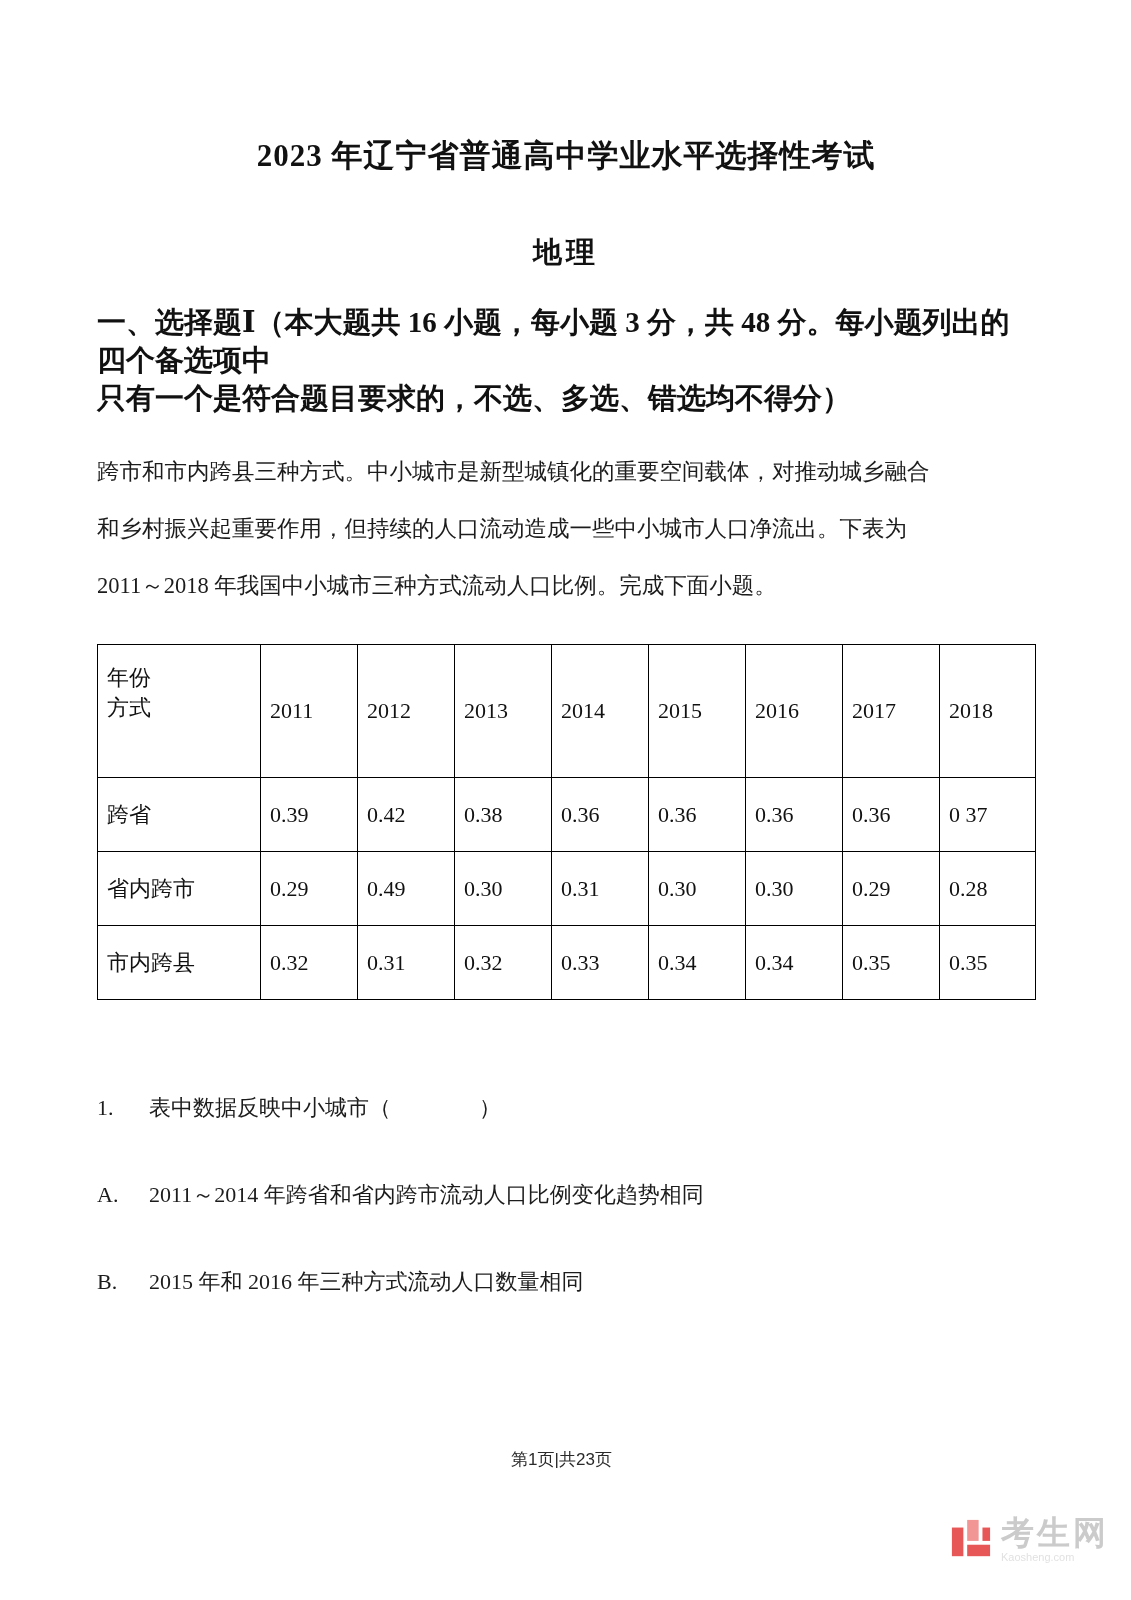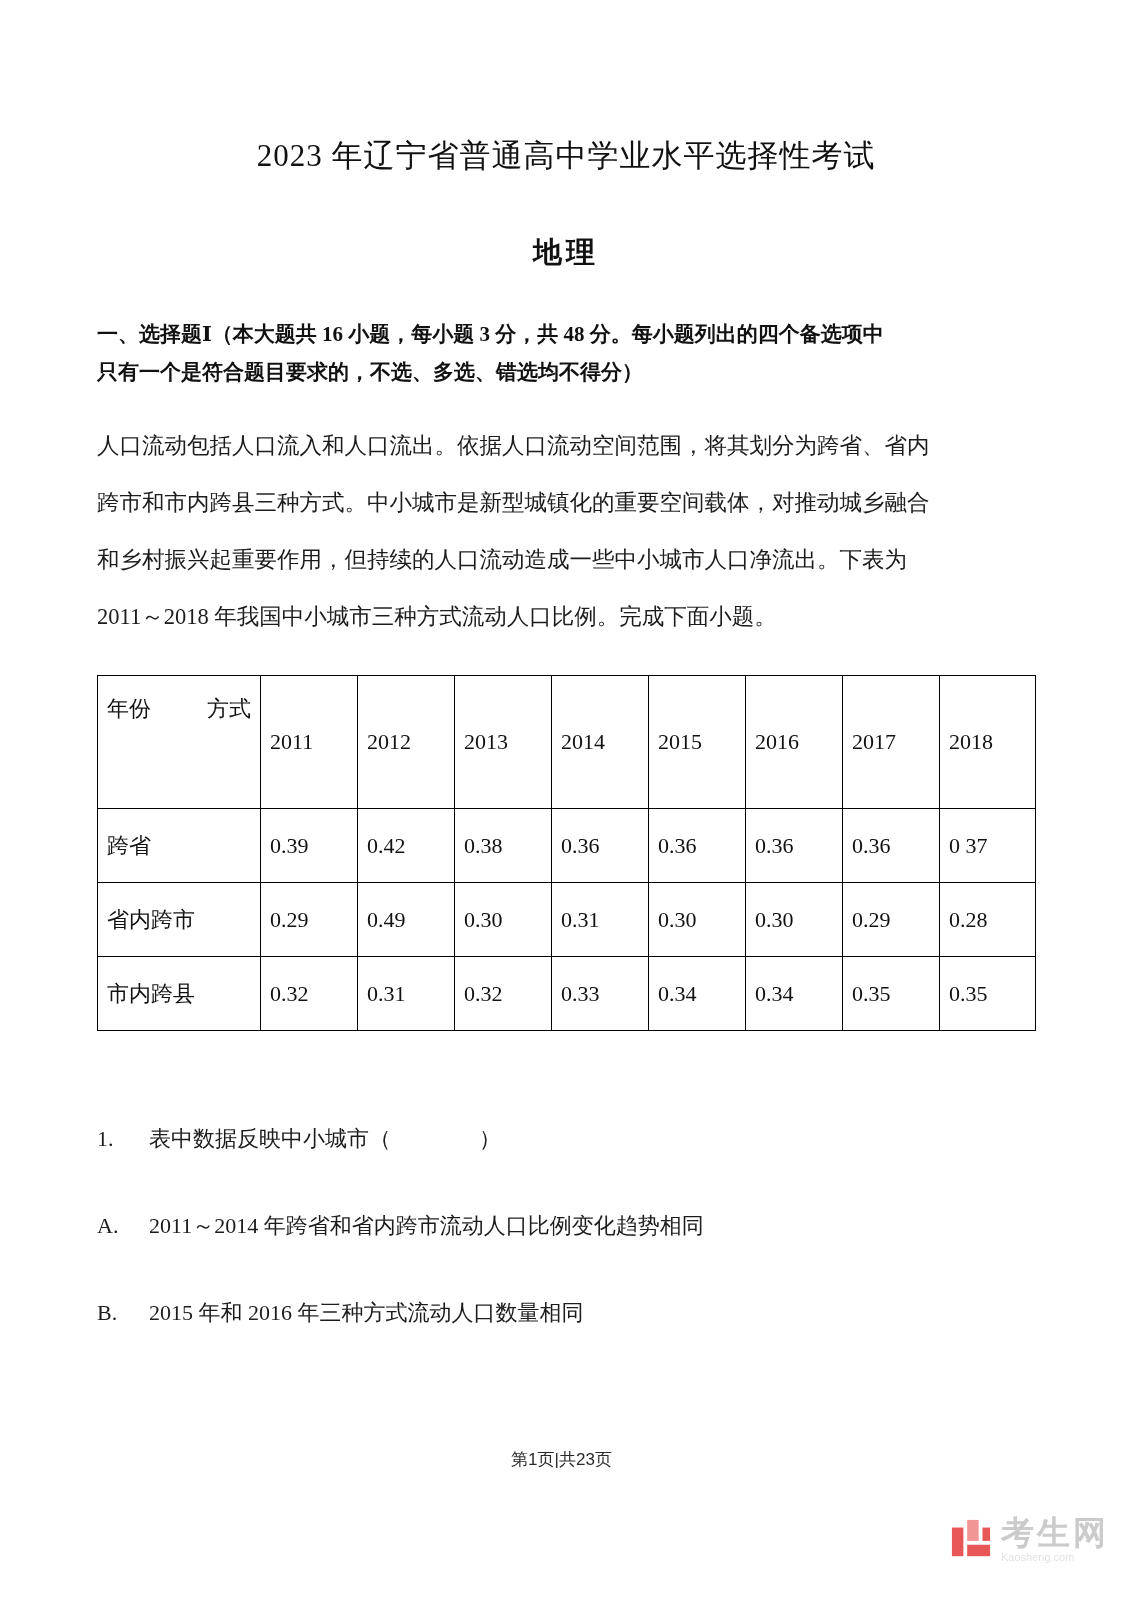--- a/index.html
+++ b/index.html
@@ -11,35 +11,35 @@
     font-family: "Liberation Serif", "DejaVu Serif", serif;
     color: #1c1c1c;
     overflow: hidden;
   }
   .page {
     padding: 135px 96px 0 97px;
   }
   .title {
     text-align: center;
     font-size: 31px;
-    font-weight: normal;
+    font-weight: bold;
     letter-spacing: 1px;
     color: #111;
   }
   .subject {
     text-align: center;
     font-size: 29px;
     font-weight: bold;
     margin-top: 56px;
     letter-spacing: 4px;
     color: #111;
   }
   .section-heading {
-    margin-top: 42px;
-    font-size: 21px;
+    margin-top: 30px;
+    font-size: 29px;
     font-weight: bold;
     color: #111;
   }
   .section-heading .hline { line-height: 38px; }
   .passage {
     margin-top: 26px;
     font-size: 22.5px;
   }
   .passage .pline { line-height: 57px; }
   table.flow-table {
@@ -54,21 +54,21 @@
     padding: 4px 9px;
     vertical-align: middle;
     color: #111;
   }
   td.corner-cell {
     height: 133px;
     vertical-align: middle;
   }
   .corner-inner {
     display: flex;
-    justify-content: space-between;
+    flex-direction: column;
     height: 108px;
     padding: 6px 0;
   }
   tr.data-row td { height: 74px; }
   .question {
     margin-top: 92px;
     font-size: 22px;
     display: flex;
     line-height: 32px;
   }
@@ -123,21 +123,20 @@
   <h1 class="title">2023 年辽宁省普通高中学业水平选择性考试</h1>
 
   <h2 class="subject">地理</h2>
 
   <div class="section-heading">
     <div class="hline">一、选择题Ⅰ（本大题共 16 小题，每小题 3 分，共 48 分。每小题列出的四个备选项中</div>
     <div class="hline">只有一个是符合题目要求的，不选、多选、错选均不得分）</div>
   </div>
 
   <div class="passage">
-    <div class="pline">人口流动包括人口流入和人口流出。依据人口流动空间范围，将其划分为跨省、省内</div>
     <div class="pline">跨市和市内跨县三种方式。中小城市是新型城镇化的重要空间载体，对推动城乡融合</div>
     <div class="pline">和乡村振兴起重要作用，但持续的人口流动造成一些中小城市人口净流出。下表为</div>
     <div class="pline">2011～2018 年我国中小城市三种方式流动人口比例。完成下面小题。</div>
   </div>
 
   <table class="flow-table">
     <colgroup>
       <col style="width:163px">
       <col style="width:97px">
         <col style="width:97px">

